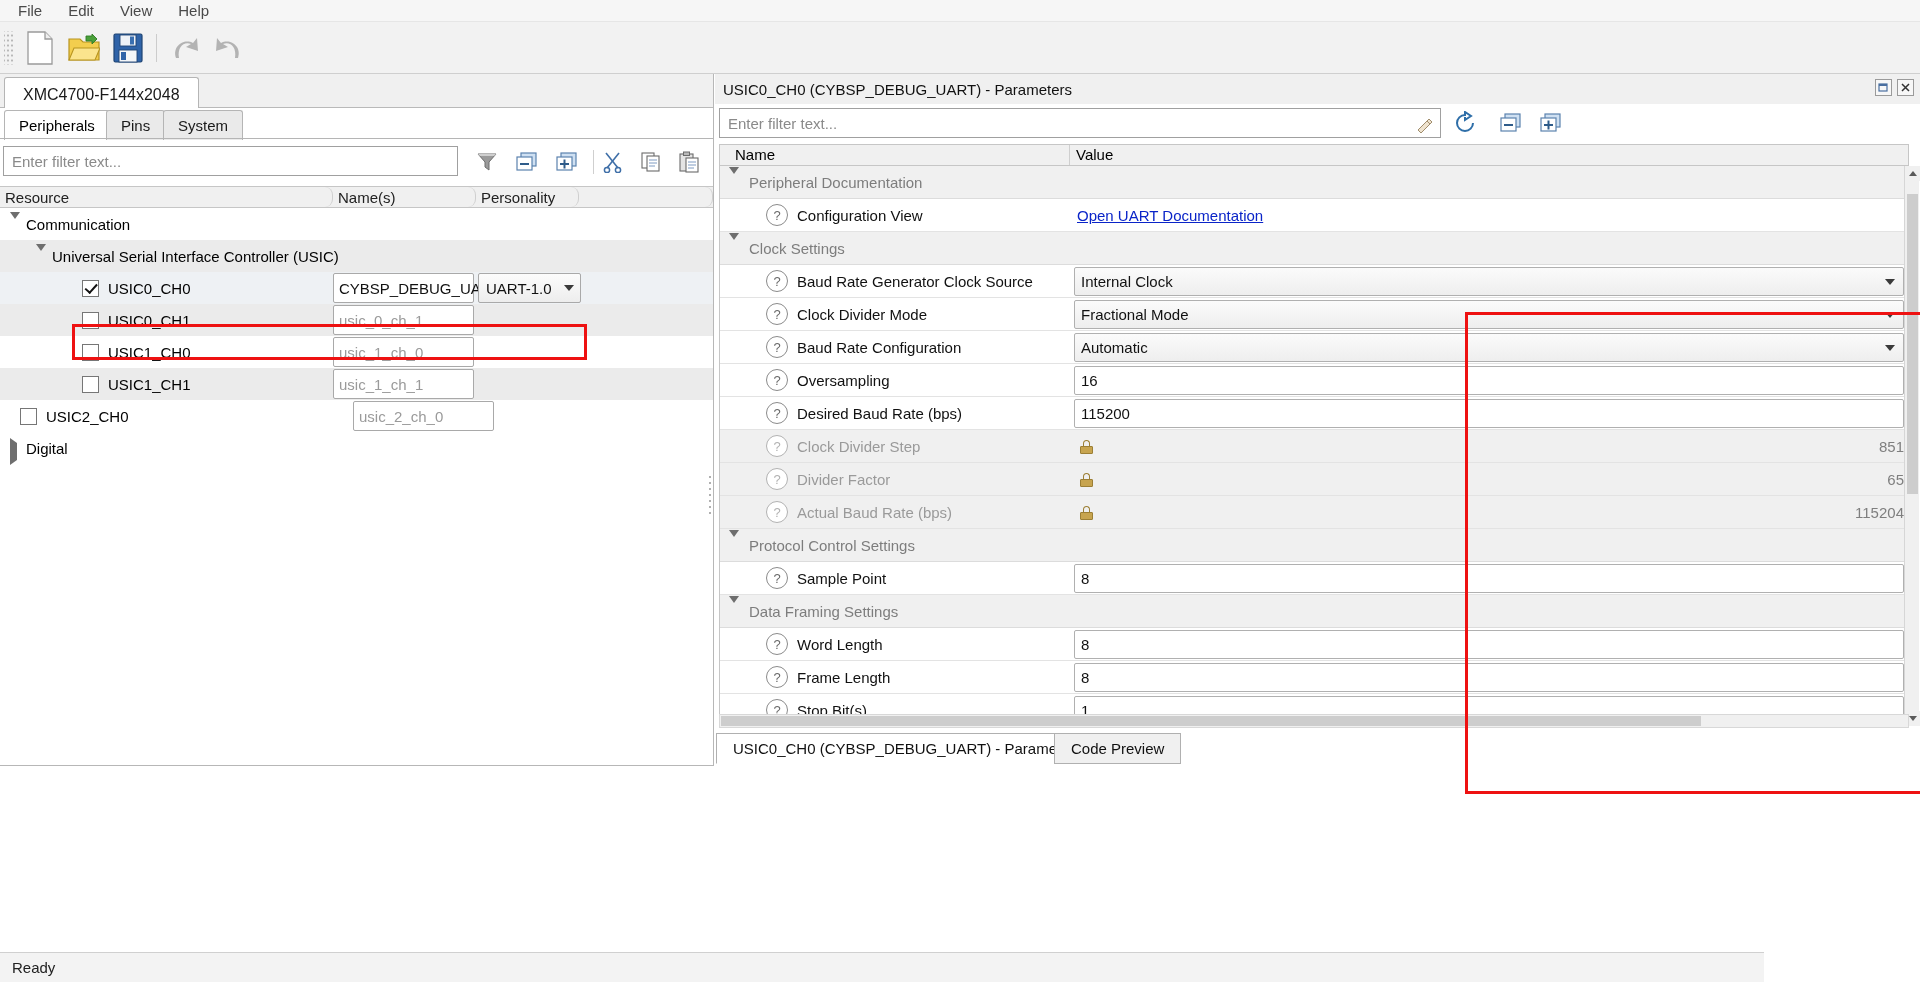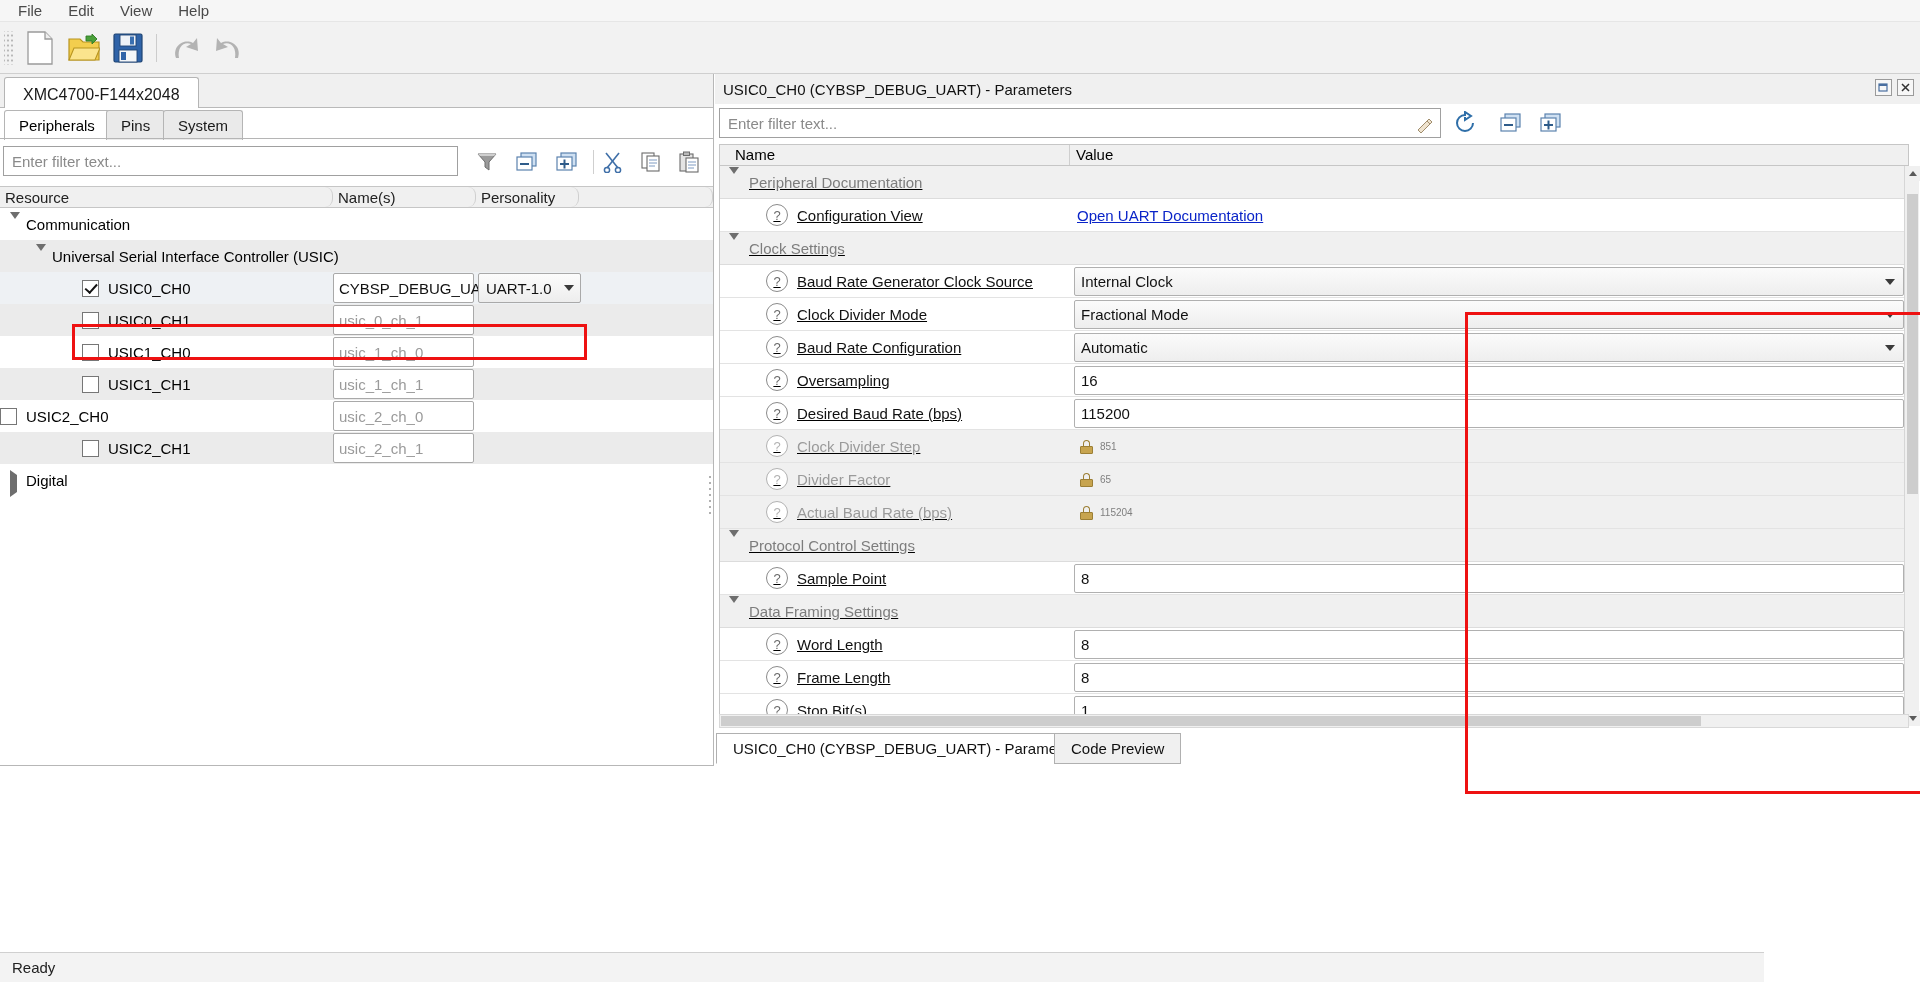--- a/index.html
+++ b/index.html
@@ -142,21 +142,21 @@
   .rp-ficon { position:absolute; width:36px; height:34px; top:2px; display:flex; align-items:center; justify-content:center; }
 
   .rp-table-head {
     position:absolute; left:4px; top:70px; width:1190px; height:22px;
     background:#f0f0f0; border:1px solid #c6c6c6;
     display:flex; font-size:15px;
   }
   .rp-table-head .c1 { width:350px; padding-left:15px; border-right:1px solid #cfcfcf; line-height:20px; }
   .rp-table-head .c2 { flex:1; padding-left:6px; line-height:20px; }
 
-  .rp-rows { position:absolute; left:4px; top:92px; width:1190px; height:560px; overflow:hidden; border-left:1px solid #c6c6c6; border-right:1px solid #c6c6c6;text-decoration:underline; }
+  .rp-rows { position:absolute; left:4px; top:92px; width:1190px; height:560px; overflow:hidden; border-left:1px solid #c6c6c6; border-right:1px solid #c6c6c6; }
   .prow { position:relative; height:33px; display:flex; align-items:center; font-size:15px; border-bottom:1px solid #e3e3e3; }
   .grouprow { background:#f0f0f0; color:#7d7d7d; border-bottom:1px solid #dcdcdc; }
   .grouprow .gtwist { margin-left:9px; margin-right:10px; }
   .qmark {
     width:22px;height:22px;border-radius:50%;border:1.6px solid #8b8b8b;color:#6a6a6a;
     display:flex;align-items:center;justify-content:center;font-size:13px;flex:none;
     margin-left:46px; margin-right:9px; background:#fff;
   }
   .qmark.dim { border-color:#b2b2b2; color:#b2b2b2; }
   .pname { color:#111; }
@@ -173,21 +173,21 @@
   }
   .vcombo {
     position:absolute; left:354px; top:2px; width:830px; height:29px;
     border:1px solid #b0b0b0; background:linear-gradient(#fbfbfb,#eeeeee); border-radius:2px;
     display:flex; align-items:center; justify-content:space-between; padding:0 8px 0 6px;
     font-size:15px; color:#111;
   }
   .vlocked {
     position:absolute; left:354px; top:2px; width:830px; height:29px;
     background:#f0f0f0; display:flex; align-items:center; padding-left:6px;
-    font-size:10px; color:#7f7f7f; gap:7px;
+    font-size:15px; color:#7f7f7f; gap:7px;justify-content:space-between;
   }
   .prow.shade { background:#f0f0f0; }
 
   .lock-ic { width:13px; height:14px; position:relative; flex:none; }
   .lock-ic .body { position:absolute; left:0; bottom:0; width:13px; height:8px; background:#c7a44f; border:1px solid #9c7f35; border-radius:1px; }
   .lock-ic .shk { position:absolute; left:3px; top:0; width:7px; height:7px; border:1.6px solid #9c7f35; border-bottom:none; border-radius:4px 4px 0 0; }
 
   .hl-right {
     position:absolute; left:750px; top:238px; width:1164px; height:482px;
     border:3px solid #ee1111; pointer-events:none;
@@ -379,31 +379,26 @@
         <span>USIC1_CH0</span>
         <span class="nameinput">usic_1_ch_0</span>
       </div>
 
       <div class="trow alt" style="padding-left:82px;">
         <span class="cbx"></span>
         <span>USIC1_CH1</span>
         <span class="nameinput">usic_1_ch_1</span>
       </div>
 
-      <div class="trow" style="">
+      <div class="trow" style="margin-left:20px;">
         <span class="cbx"></span>
         <span>USIC2_CH0</span>
         <span class="nameinput">usic_2_ch_0</span>
       </div>
 
-      <div class="trow alt" style="padding-left:82px;">
-        <span class="cbx"></span>
-        <span>USIC2_CH1</span>
-        <span class="nameinput">usic_2_ch_1</span>
-      </div>
 
       <div class="trow" style="padding-left:10px;">
         <span class="twist"><span class="tri-right"></span></span>
         <span>Digital</span>
       </div>
     </div>
 
     <div class="hl-left"></div>
     <div class="vsplit"></div>
   </div>

